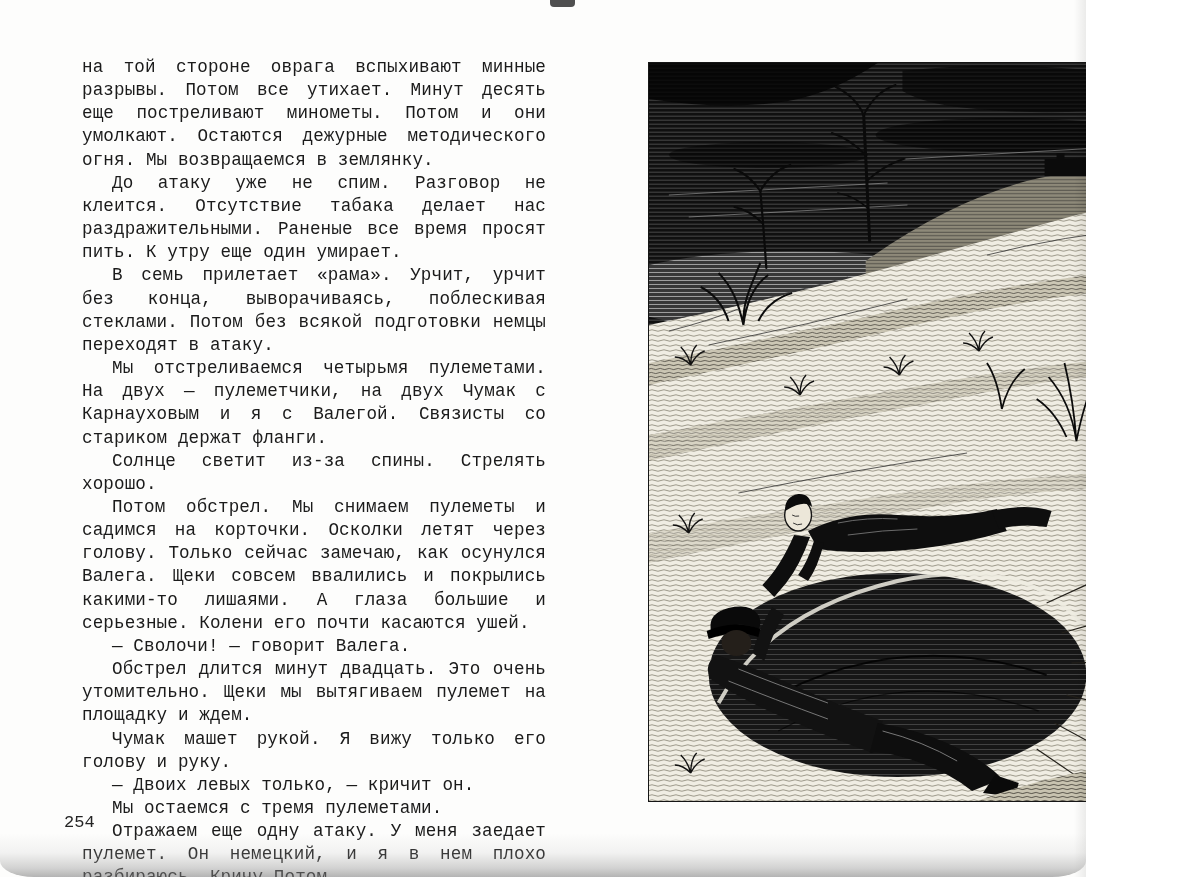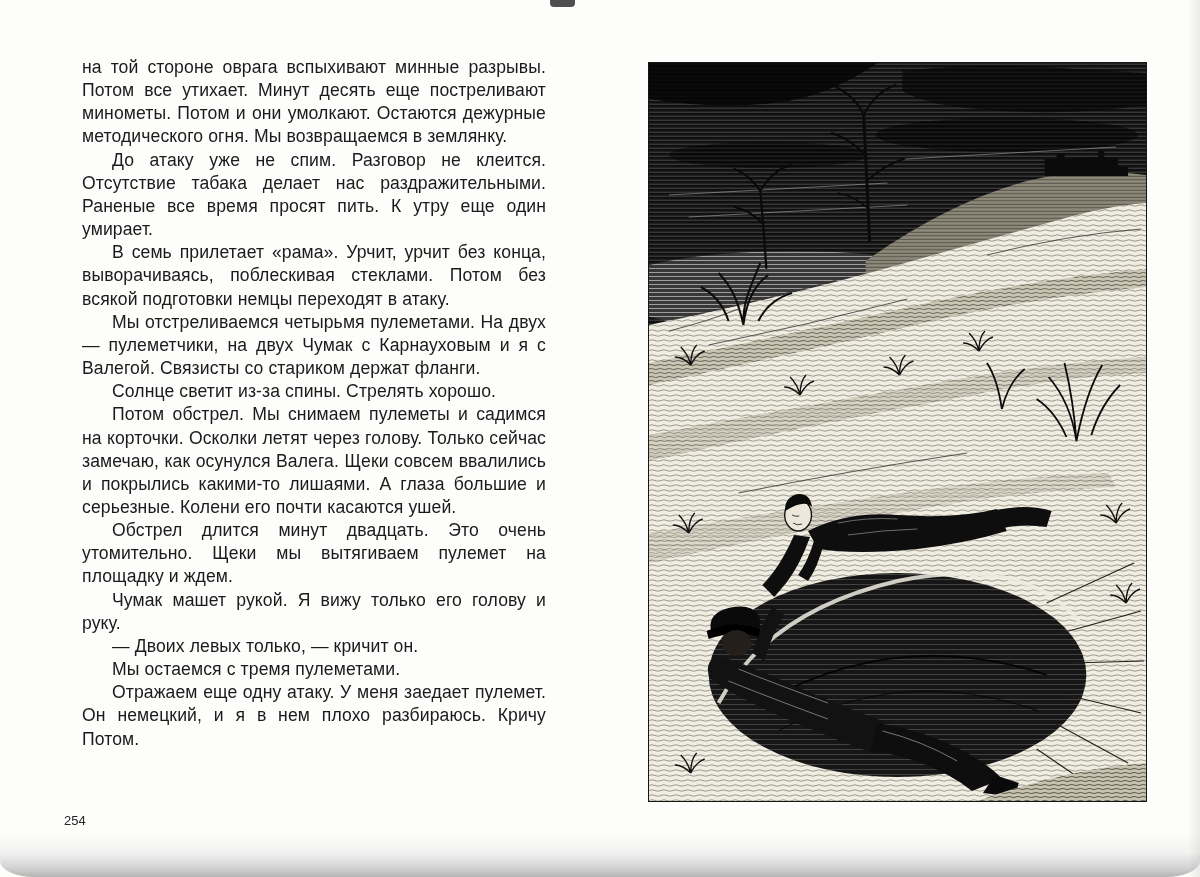--- a/index.html
+++ b/index.html
@@ -1,32 +1,32 @@
 <!DOCTYPE html>
 <html lang="ru"><head>
 <meta charset="utf-8">
 <style>
   * { margin:0; padding:0; box-sizing:border-box; }
   html,body { background:#ffffff; }
   .sheet {
-    position:relative; width:1200px; height:877px;
+    position:relative; width:1086px; height:877px;
     background:#fdfdfc; overflow:hidden;
-    font-family:Liberation Sans, sans-serif;
+    font-family:Liberation Mono, monospace;
   }
   
   .text-col {
     position:absolute; left:82px; top:56px; width:464px;
     font-size:17.6px; line-height:23.15px; color:#1b1b1b;
     text-align:justify; letter-spacing:.1px;
   }
   .text-col p { margin:0; text-indent:30px; }
   .text-col p.no-indent { text-indent:0; }
   .page-number {
     position:absolute; left:64px; top:813px;
-    font-size:13px; color:#242424;
+    font-size:17px; color:#242424;
   }
   
   .plate {
     position:absolute; left:648px; top:62px; width:499px; height:740px;
     border:1.6px solid #151515; background:#f1eee5;
   }
   .plate svg { display:block; width:100%; height:100%; }
   
   .gutter-mark {
     position:absolute; left:550px; top:0; width:25px; height:7px;
@@ -53,20 +53,21 @@
 
   <div class="gutter-mark"></div>
 
   <div class="text-col">
     <p class="no-indent">на той стороне оврага вспыхивают минные разрывы. Потом все утихает. Минут десять еще постреливают минометы. Потом и они умолкают. Остаются дежурные методического огня. Мы возвращаемся в землянку.</p>
     <p>До атаку уже не спим. Разговор не клеится. Отсутствие табака делает нас раздражительными. Раненые все время просят пить. К утру еще один умирает.</p>
     <p>В семь прилетает «рама». Урчит, урчит без конца, выворачиваясь, поблескивая стеклами. Потом без всякой подготовки немцы переходят в атаку.</p>
     <p>Мы отстреливаемся четырьмя пулеметами. На двух — пулеметчики, на двух Чумак с Карнауховым и я с Валегой. Связисты со стариком держат фланги.</p>
     <p>Солнце светит из-за спины. Стрелять хорошо.</p>
     <p>Потом обстрел. Мы снимаем пулеметы и садимся на корточки. Осколки летят через голову. Только сейчас замечаю, как осунулся Валега. Щеки совсем ввалились и покрылись какими-то лишаями. А глаза большие и серьезные. Колени его почти касаются ушей.</p>
+    <p>— Сволочи! — говорит Валега.</p>
     <p>Обстрел длится минут двадцать. Это очень утомительно. Щеки мы вытягиваем пулемет на площадку и ждем.</p>
     <p>Чумак машет рукой. Я вижу только его голову и руку.</p>
     <p>— Двоих левых только, — кричит он.</p>
     <p>Мы остаемся с тремя пулеметами.</p>
     <p>Отражаем еще одну атаку. У меня заедает пулемет. Он немецкий, и я в нем плохо разбираюсь. Кричу Потом.</p>
   </div>
   <div class="page-number">254</div>
 
   <div class="plate">
     <svg viewBox="0 0 500 738" preserveAspectRatio="none" role="img" aria-label="Гравюра: солдат сползает по краю воронки к упавшему бойцу в кепке; заснеженное поле боя, голые деревья, постройки на гребне под тёмным небом">

